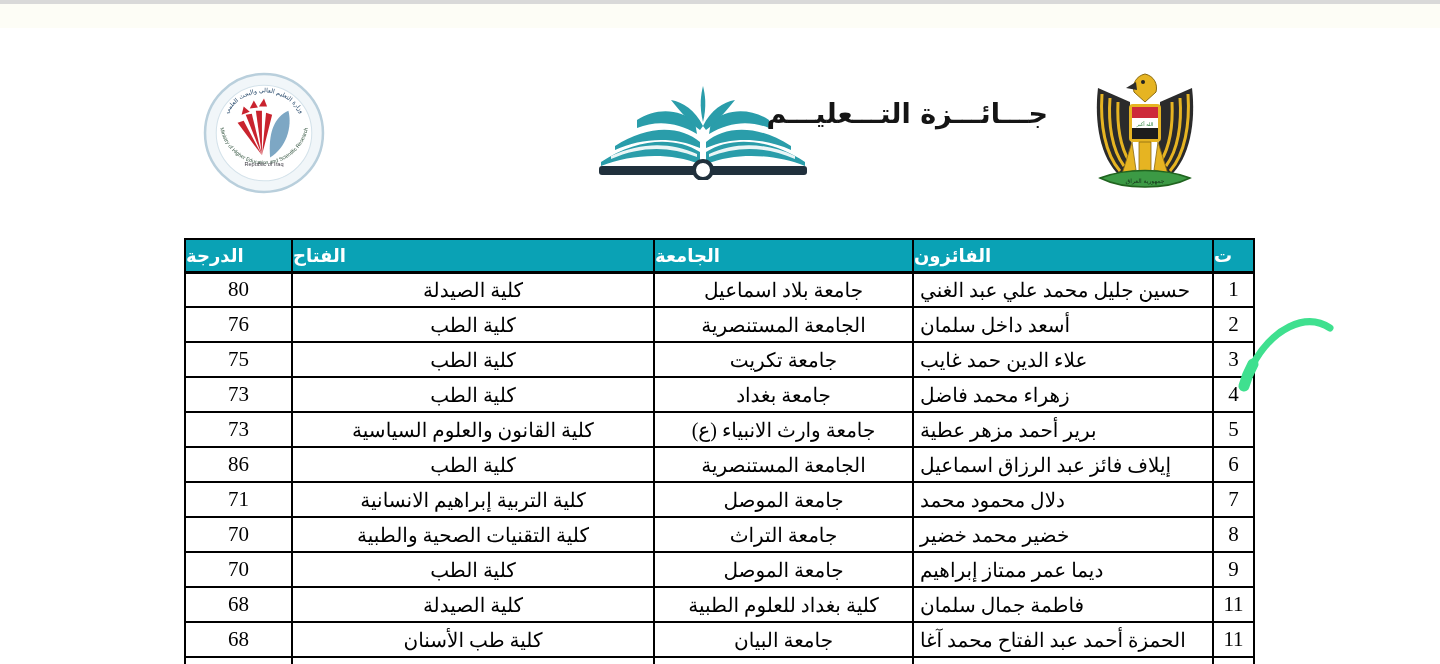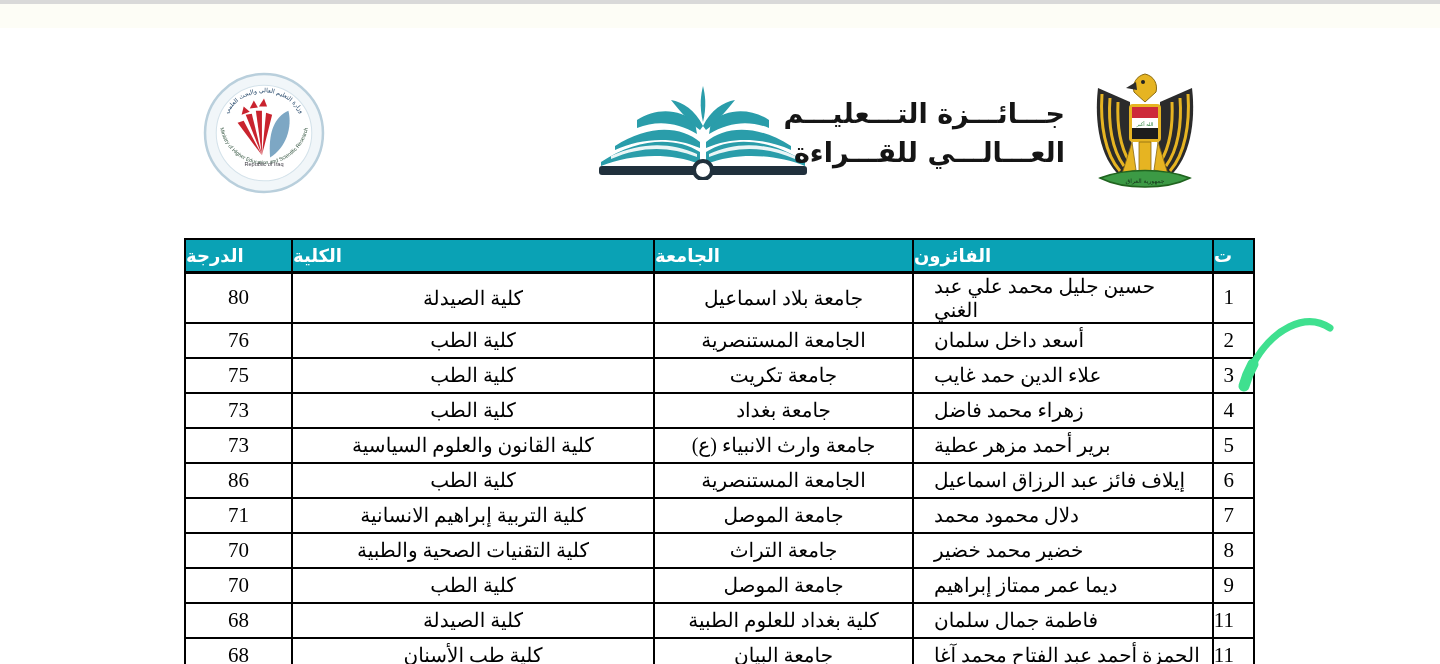--- a/index.html
+++ b/index.html
@@ -23,40 +23,40 @@
 
   
   .seal{position:absolute;left:203px;top:72px;width:122px;height:122px;}
   .title-en{
     position:absolute;left:345px;top:100px;width:250px;
     font-weight:800;font-size:25px;line-height:31px;color:#0d0d0d;
     letter-spacing:.3px;font-family:"Liberation Sans",sans-serif;white-space:nowrap;
   }
   .book-logo{position:absolute;left:597px;top:82px;width:212px;height:98px;}
   .title-ar{
-    position:absolute;left:825px;top:94px;width:240px;direction:rtl;text-align:right;
+    position:absolute;left:808px;top:94px;width:240px;direction:rtl;text-align:right;
     font-weight:800;font-size:27px;line-height:39px;color:#151515;
     font-family:"DejaVu Sans","Liberation Sans",sans-serif;white-space:nowrap;
   }
   .eagle{position:absolute;left:1092px;top:72px;width:106px;height:124px;}
 
   
   .award-table{
     position:absolute;left:184px;top:238px;width:1069px;
     border-collapse:collapse;table-layout:fixed;direction:rtl;
   }
   .award-table th,.award-table td{border:2px solid var(--border_black);overflow:hidden;}
   .award-table thead th{
     background:var(--header_teal);color:#ffffff;font-weight:bold;font-size:18px;
     height:33px;text-align:left;border-bottom:3px solid var(--border_black);
     font-family:"DejaVu Sans","Liberation Sans",sans-serif;
   }
   .award-table tbody td{
     height:35px;background:#ffffff;color:#000;text-align:center;vertical-align:middle;
-    font-family:"Liberation Serif","DejaVu Serif",serif;font-size:20px;padding:0 20px;
+    font-family:"Liberation Serif","DejaVu Serif",serif;font-size:20px;padding:0 6px;
   }
   .award-table td.winner{text-align:left;padding-right:12px;}
   .award-table td.num{font-size:21px;}
 
   .check-annotation{position:absolute;left:1226px;top:312px;width:112px;height:88px;z-index:5;}
 
   .seal-ring-text{font-size:6px;fill:#27496b;font-family:"DejaVu Serif",serif;}
   .seal-ring-text-en{font-size:5.2px;fill:#3a5a46;font-family:"Liberation Sans",sans-serif;}
   .seal-center-text{font-size:5.5px;fill:#44404a;font-family:"Liberation Sans",sans-serif;}
   .eagle-scroll-text{font-size:6px;fill:#16331c;font-family:"DejaVu Sans",sans-serif;}
@@ -118,21 +118,20 @@
       <path d="M14 74 C 44 60, 74 60, 100 72 L 100 75 C 72 64, 44 64, 14 77 Z"></path>
       <path d="M198 74 C 168 60, 138 60, 112 72 L 112 75 C 140 64, 168 64, 198 77 Z"></path>
     </g>
 
     <rect x="2" y="84" width="208" height="9" rx="3" fill="var(--book_base_navy)"></rect>
     <circle cx="106" cy="88" r="9" fill="#ffffff" stroke="var(--book_base_navy)" stroke-width="4"></circle>
   </svg>
 
   <div class="title-ar">
     <div>جـــائـــزة التـــعليـــم</div>
-    <div>العـــالـــي للقـــراءة</div>
   </div>
 
   <svg class="eagle" viewBox="0 0 106 124">
 
     <g>
       <path d="M6 16 C 2 50, 8 86, 28 104 L 40 96 L 38 30 Z" fill="#2b2b2b"></path>
       <path d="M100 16 C 104 50, 98 86, 78 104 L 66 96 L 68 30 Z" fill="#2b2b2b"></path>
       <g stroke="var(--eagle_gold)" stroke-width="3" fill="none">
         <path d="M10 22 C 8 52, 13 82, 28 99"></path>
         <path d="M18 26 C 16 52, 20 78, 32 94"></path>
@@ -175,21 +174,21 @@
         <col style="width:300px">
         <col style="width:259px">
         <col style="width:362px">
         <col style="width:107px">
     </colgroup>
     <thead>
       <tr>
         <th>ت</th>
         <th>الفائزون</th>
         <th>الجامعة</th>
-        <th>الكلية</th>
+        <th>الفتاح</th>
         <th>الدرجة</th>
       </tr>
     </thead>
     <tbody>
       <tr>
         <td class="num">1</td>
         <td class="winner">حسين جليل محمد علي عبد الغني</td>
         <td>جامعة بلاد اسماعيل</td>
         <td>كلية الصيدلة</td>
         <td class="num">80</td>

